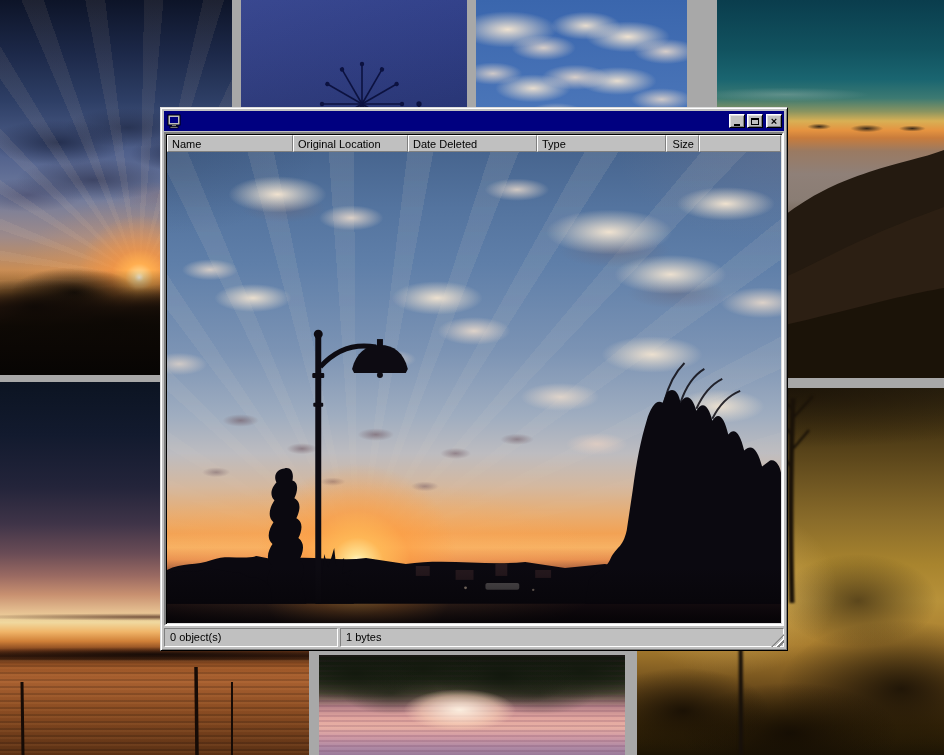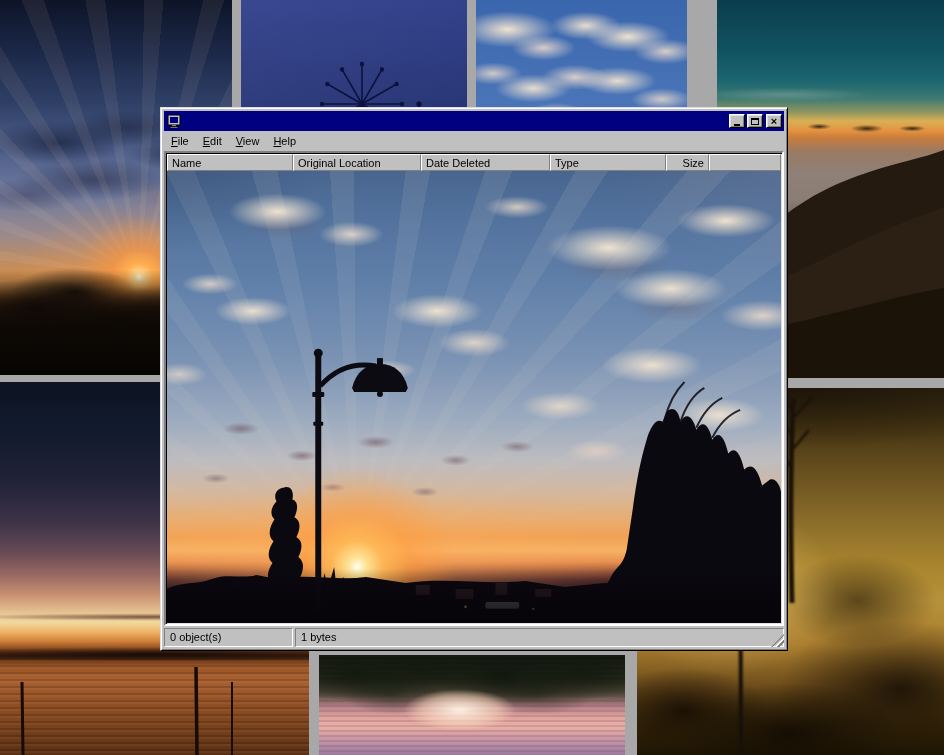--- a/index.html
+++ b/index.html
@@ -121,22 +121,22 @@
   .menubar{height:19px;flex:none;display:flex;align-items:center;font-size:11px;color:#000;padding-left:0;}
   .menu-item{display:inline-block;padding:2px 7px 3px;}
   .menu-item::first-letter{text-decoration:underline;}
   .listview{flex:1;display:flex;flex-direction:column;min-height:0;
     border:2px solid;border-color:#808080 #fff #fff #808080;
     box-shadow:inset 1px 1px 0 #000, inset -1px -1px 0 #dfdfdf;
     background:#fff;}
   .header-row{flex:none;height:17px;display:flex;background:#c0c0c0;margin:1px 1px 0 1px;}
   .hcell{box-sizing:border-box;font-size:11px;color:#000;padding:2px 4px 0;overflow:hidden;white-space:nowrap;
     background:#c0c0c0;border:1px solid;border-color:#fff #808080 #808080 #fff;}
-  .hc0{width:126px;} .hc1{width:128px;} .hc2{width:129px;} .hc3{width:116px;}
-  .hc4{width:43px;text-align:right;} .hc5{flex:1;}
+  .hc0{width:126px;} .hc1{width:115px;} .hc2{width:129px;} .hc3{width:129px;}
+  .hc4{width:33px;text-align:right;} .hc5{flex:1;}
   .content{flex:1;position:relative;overflow:hidden;margin:0 1px 1px 1px;background:#5b7cab;}
   .layer{position:absolute;inset:0;}
   .ph-sky{
     background:linear-gradient(180deg,#47658f 0%,#54749f 12%,#5f7fa9 24%,#7b93b4 42%,#9fadc0 56%,#bdbcc0 64%,#d4b89f 71%,#e8ad72 77%,#f2a254 81%,#f7b264 84%,#e89050 86.5%,#a35c3c 88.5%,#5e3030 90.5%,#2e1a1e 93%,#120b10 100%);}
   .ph-rays{
     background:repeating-conic-gradient(from 235deg at 31% 87%, rgba(255,238,214,.10) 0 3.5deg, rgba(255,238,214,0) 3.5deg 11deg);
     -webkit-mask-image:linear-gradient(180deg, rgba(0,0,0,.95) 0%, rgba(0,0,0,.55) 55%, transparent 86%);
     mask-image:linear-gradient(180deg, rgba(0,0,0,.95) 0%, rgba(0,0,0,.55) 55%, transparent 86%);}
   .ph-clouds{
     background:
@@ -171,21 +171,21 @@
       radial-gradient(ellipse 220px 120px at 100% 0%, rgba(150,140,152,.22), transparent 75%),
       radial-gradient(ellipse 200px 110px at 0% 0%, rgba(40,55,85,.25), transparent 75%);}
   .ph-sun{
     background:
       radial-gradient(circle at 31% 87.5%, rgba(255,255,242,1) 0%, rgba(255,228,150,.97) 1.6%, rgba(255,185,85,.85) 4.5%, rgba(255,155,60,.5) 9%, rgba(255,145,60,0) 17%),
       radial-gradient(ellipse 60% 26% at 31% 88%, rgba(255,175,95,.5), transparent 70%);}
   .ph-vign{
     background:linear-gradient(0deg, rgba(5,3,6,.9) 0%, rgba(5,3,6,.55) 4%, transparent 12%);}
   .statusbar{height:19px;flex:none;display:flex;gap:2px;padding-top:2px;position:relative;font-size:11px;color:#000;}
   .status-panel{box-sizing:border-box;border:1px solid;border-color:#808080 #fff #fff #808080;padding:2px 5px 0;overflow:hidden;white-space:nowrap;}
-  .sp1{width:129px;} .sp2{flex:1;}
+  .sp1{width:174px;} .sp2{flex:1;}
   .resize-grip{position:absolute;right:0;bottom:0;width:13px;height:13px;
     background:repeating-linear-gradient(135deg, transparent 0 2px, #fff 2px 3px, #808080 3px 5px);
     clip-path:polygon(100% 0, 100% 100%, 0 100%);}
 </style>
 </head>
 <body>
 
 <div class="desktop">
 
   <div class="photo p-topleft"></div>
@@ -286,26 +286,20 @@
           <span class="glyph-min"></span>
         </button>
       <button class="tb-btn">
           <span class="glyph-max"></span>
         </button>
       <button class="tb-btn close">
           <span class="glyph-close">×</span>
         </button>
     </div>
 
-    <div class="menubar">
-      <span class="menu-item">File</span>
-      <span class="menu-item">Edit</span>
-      <span class="menu-item">View</span>
-      <span class="menu-item">Help</span>
-    </div>
 
     <div class="listview">
       <div class="header-row">
         <div class="hcell hc0">Name</div>
         <div class="hcell hc1">Original Location</div>
         <div class="hcell hc2">Date Deleted</div>
         <div class="hcell hc3">Type</div>
         <div class="hcell hc4">Size</div>
         <div class="hcell hc5"></div>
       </div>

